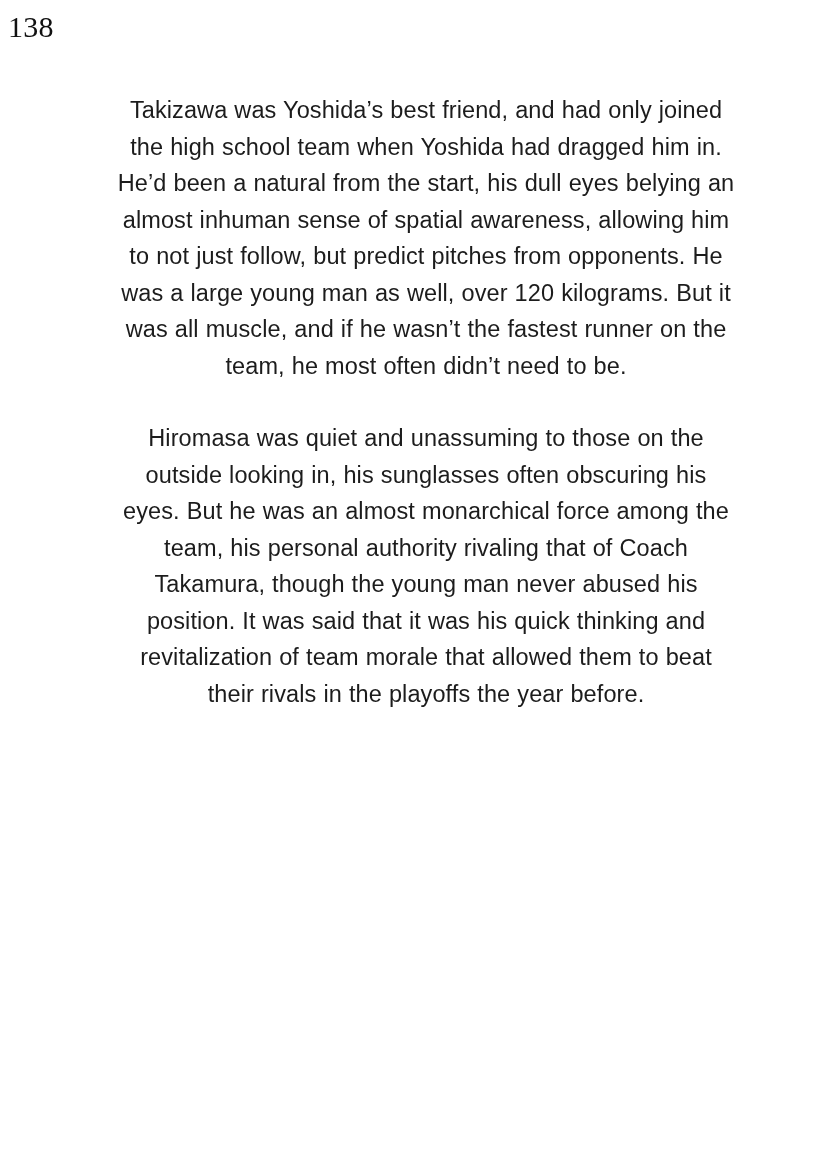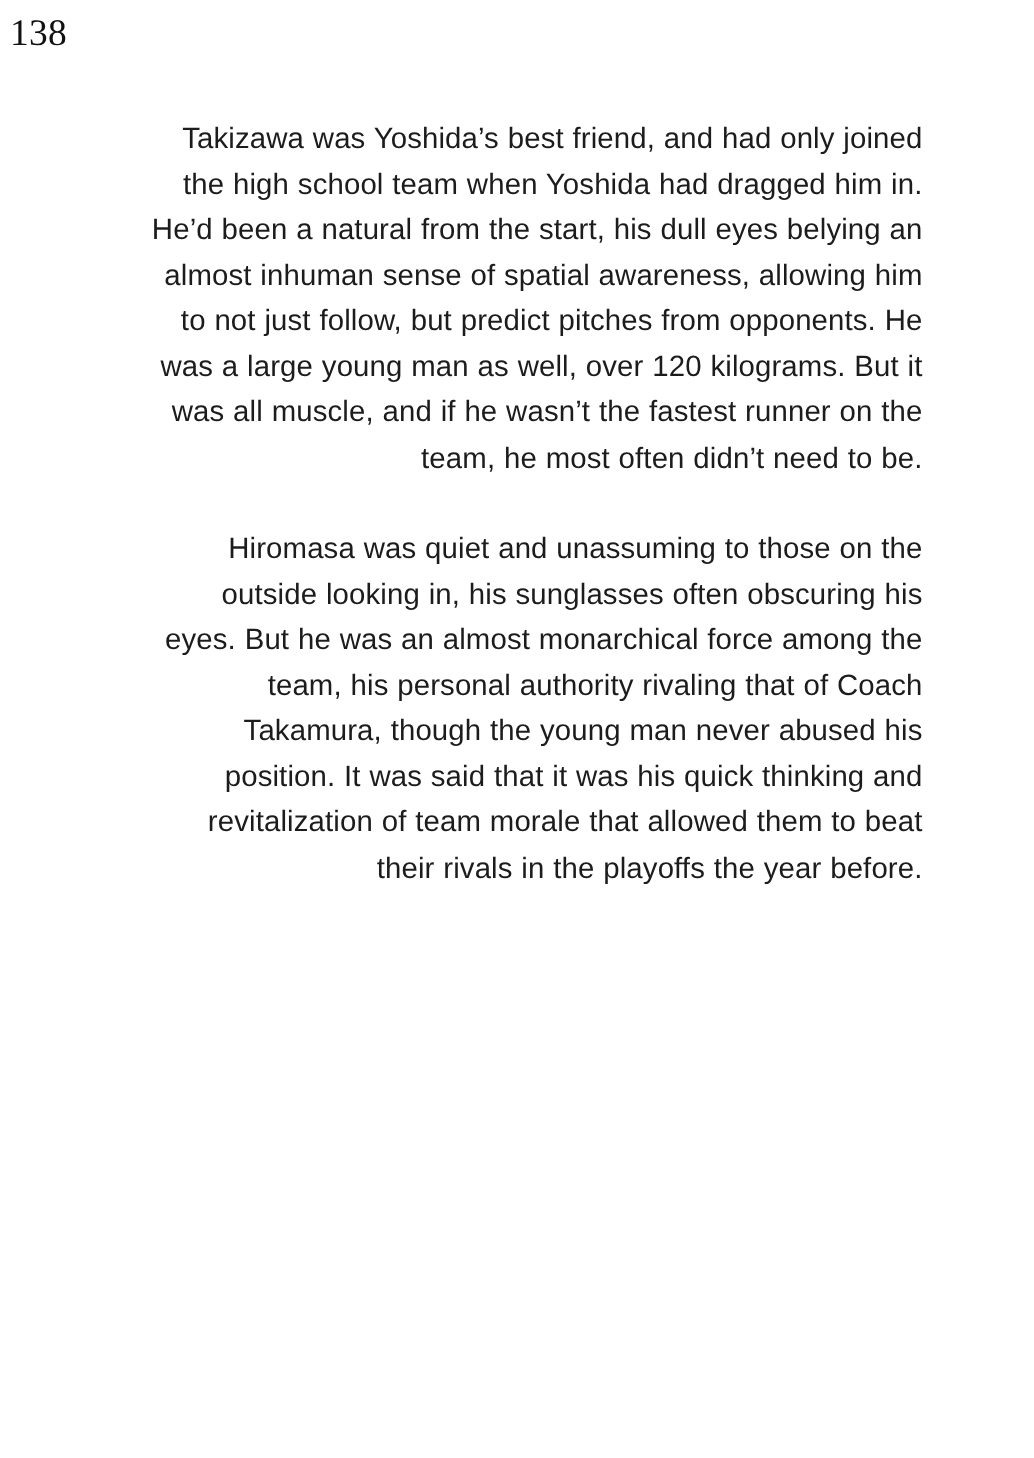--- a/index.html
+++ b/index.html
@@ -36,21 +36,21 @@
     left: 98px;
     width: 640px;
   }
   .body-text p {
     margin: 0 0 36px 16px;
     font-family: "Liberation Sans", sans-serif;
     font-size: 23.5px;
     line-height: 36.5px;
     color: #1c1c1c;
     letter-spacing: 0.1px;
-    text-align: right;
+    text-align: center;
     word-spacing: 0.4px;
   }
   .body-text p:last-child {
     margin-bottom: 0;
   }
 </style>
 </head>
 <body>
 
 <div class="page">

